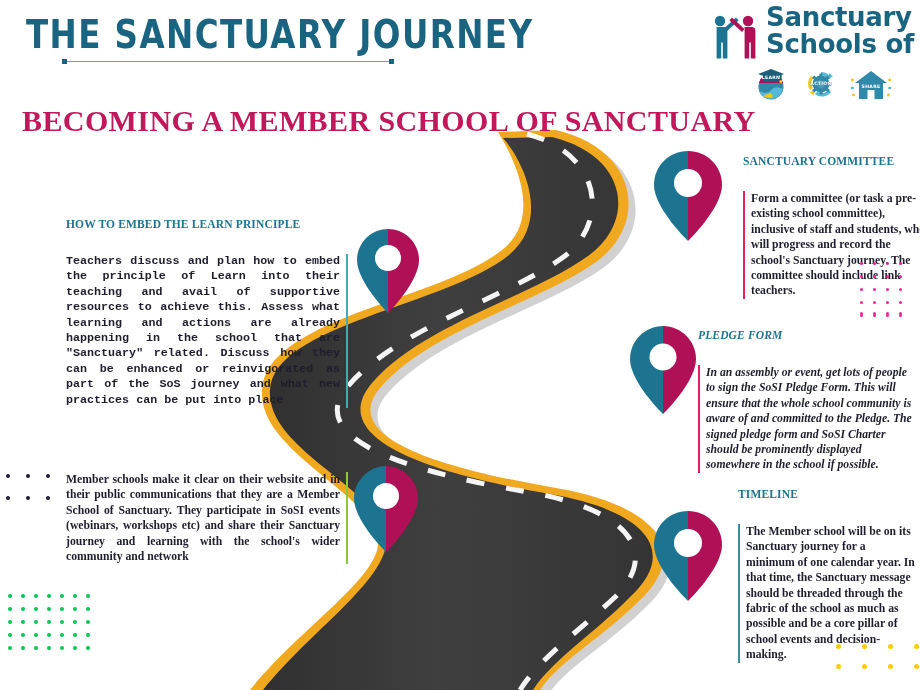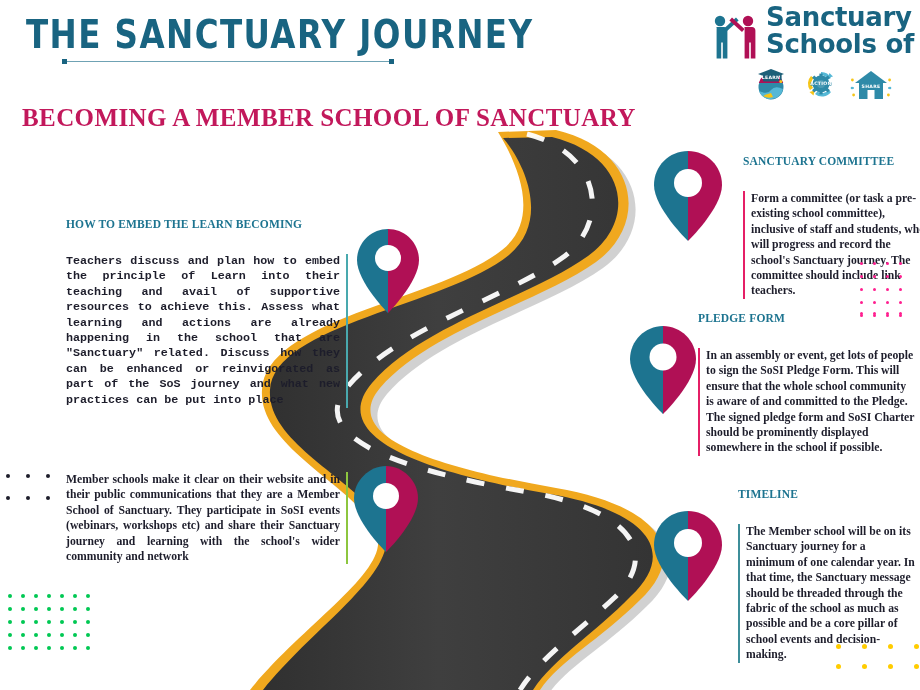--- a/index.html
+++ b/index.html
@@ -31,21 +31,21 @@
   #title-rule:before, #title-rule:after {
     content:""; position:absolute; top:-2px; width:5px; height:5px; background:#196481;
   }
   #title-rule:before { left:-1px; }
   #title-rule:after  { right:-1px; }
 
   #subtitle {
     position:absolute; left:22px; top:104px;
     font-family:"Liberation Serif", serif;
     font-weight:bold;
-    font-size:25px;
+    font-size:30px;
     letter-spacing:.4px;
     color:#c2185b;
     white-space:nowrap;
   }
 
   
   #logo { position:absolute; right:4px; top:4px; width:216px; height:100px; }
   #logo-figures { position:absolute; left:6px; top:4px; width:56px; height:56px; }
   #logo-text {
     position:absolute; left:66px; top:0px;
@@ -270,34 +270,34 @@
             <circle cx="2" cy="26" r="1.3"></circle>
               <circle cx="40" cy="26" r="1.3"></circle>
           </g>
         </svg>
         <div class="badge-label" style="top:22px">SHARE</div>
       </div>
     </div>
   </div>
 
   <div class="block" style="left:66px;top:218px;width:282px;">
-    <div class="block-head head-teal">HOW TO EMBED THE LEARN BECOMING</div>
+    <div class="block-head head-teal">HOW TO EMBED THE LEARN PRINCIPLE</div>
     <div class="block-body just bar-r bar-teal">Teachers discuss and plan how to embed the principle of Learn into their teaching and avail of supportive resources to achieve this. Assess what learning and actions are already happening in the school that are "Sanctuary" related. Discuss how they can be enhanced or reinvigorated as part of the SoS journey and what new practices can be put into place</div>
   </div>
 
   <div class="block" style="left:66px;top:448px;width:282px;">
     <div class="block-body just bar-r bar-green">Member schools make it clear on their website and in their public communications that they are a Member School of Sanctuary. They participate in SoSI events (webinars, workshops etc) and share their Sanctuary journey and learning with the school's wider community and network</div>
   </div>
 
   <div class="block" style="left:743px;top:155px;width:186px;">
     <div class="block-head head-teal">SANCTUARY COMMITTEE</div>
     <div class="block-body bar-l bar-magenta">Form a committee (or task a pre-existing school committee), inclusive of staff and students, who will progress and record the school's Sanctuary journey. The committee should include link teachers.</div>
   </div>
 
-  <div class="block" style="left:698px;top:312px;width:218px;">
+  <div class="block" style="left:698px;top:329px;width:218px;font-style:italic;">
     <div class="block-head head-teal">PLEDGE FORM</div>
     <div class="block-body bar-l bar-magenta">In an assembly or event, get lots of people to sign the SoSI Pledge Form. This will ensure that the whole school community is aware of and committed to the Pledge.  The signed pledge form and  SoSI Charter should be prominently displayed somewhere  in the school if possible.</div>
   </div>
 
   <div class="block" style="left:724px;top:488px;width:192px;padding-left:14px;">
     <div class="block-head head-teal">TIMELINE</div>
     <div class="block-body bar-l bar-tealdk">The Member school will be on its Sanctuary journey for a minimum of one calendar year. In that time, the Sanctuary message should be threaded through the fabric of the school as much as possible and be a core pillar of school events and decision-making.</div>
   </div>
 
   <div class="dots" id="dots-right-magenta" style="left:860px;top:262px;grid-template-columns:repeat(4,13px);grid-template-rows:repeat(5,13px);">

